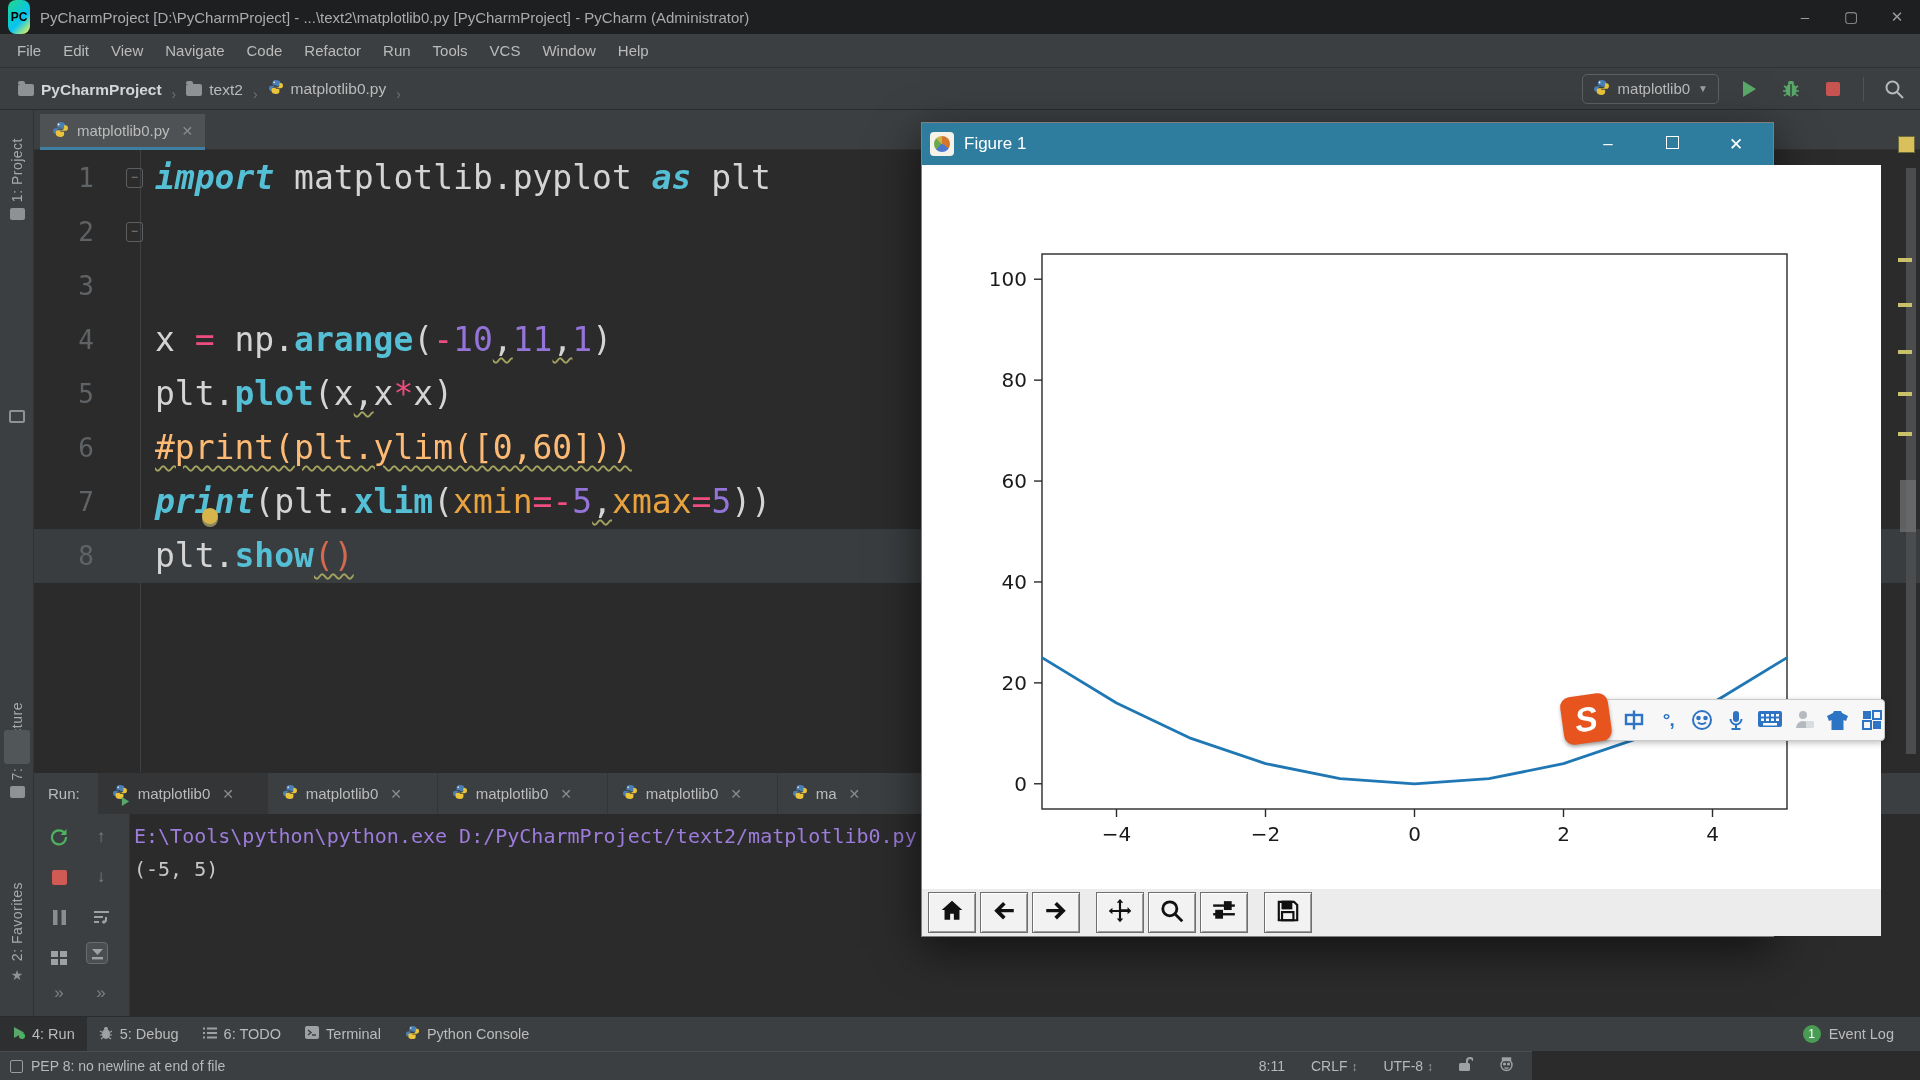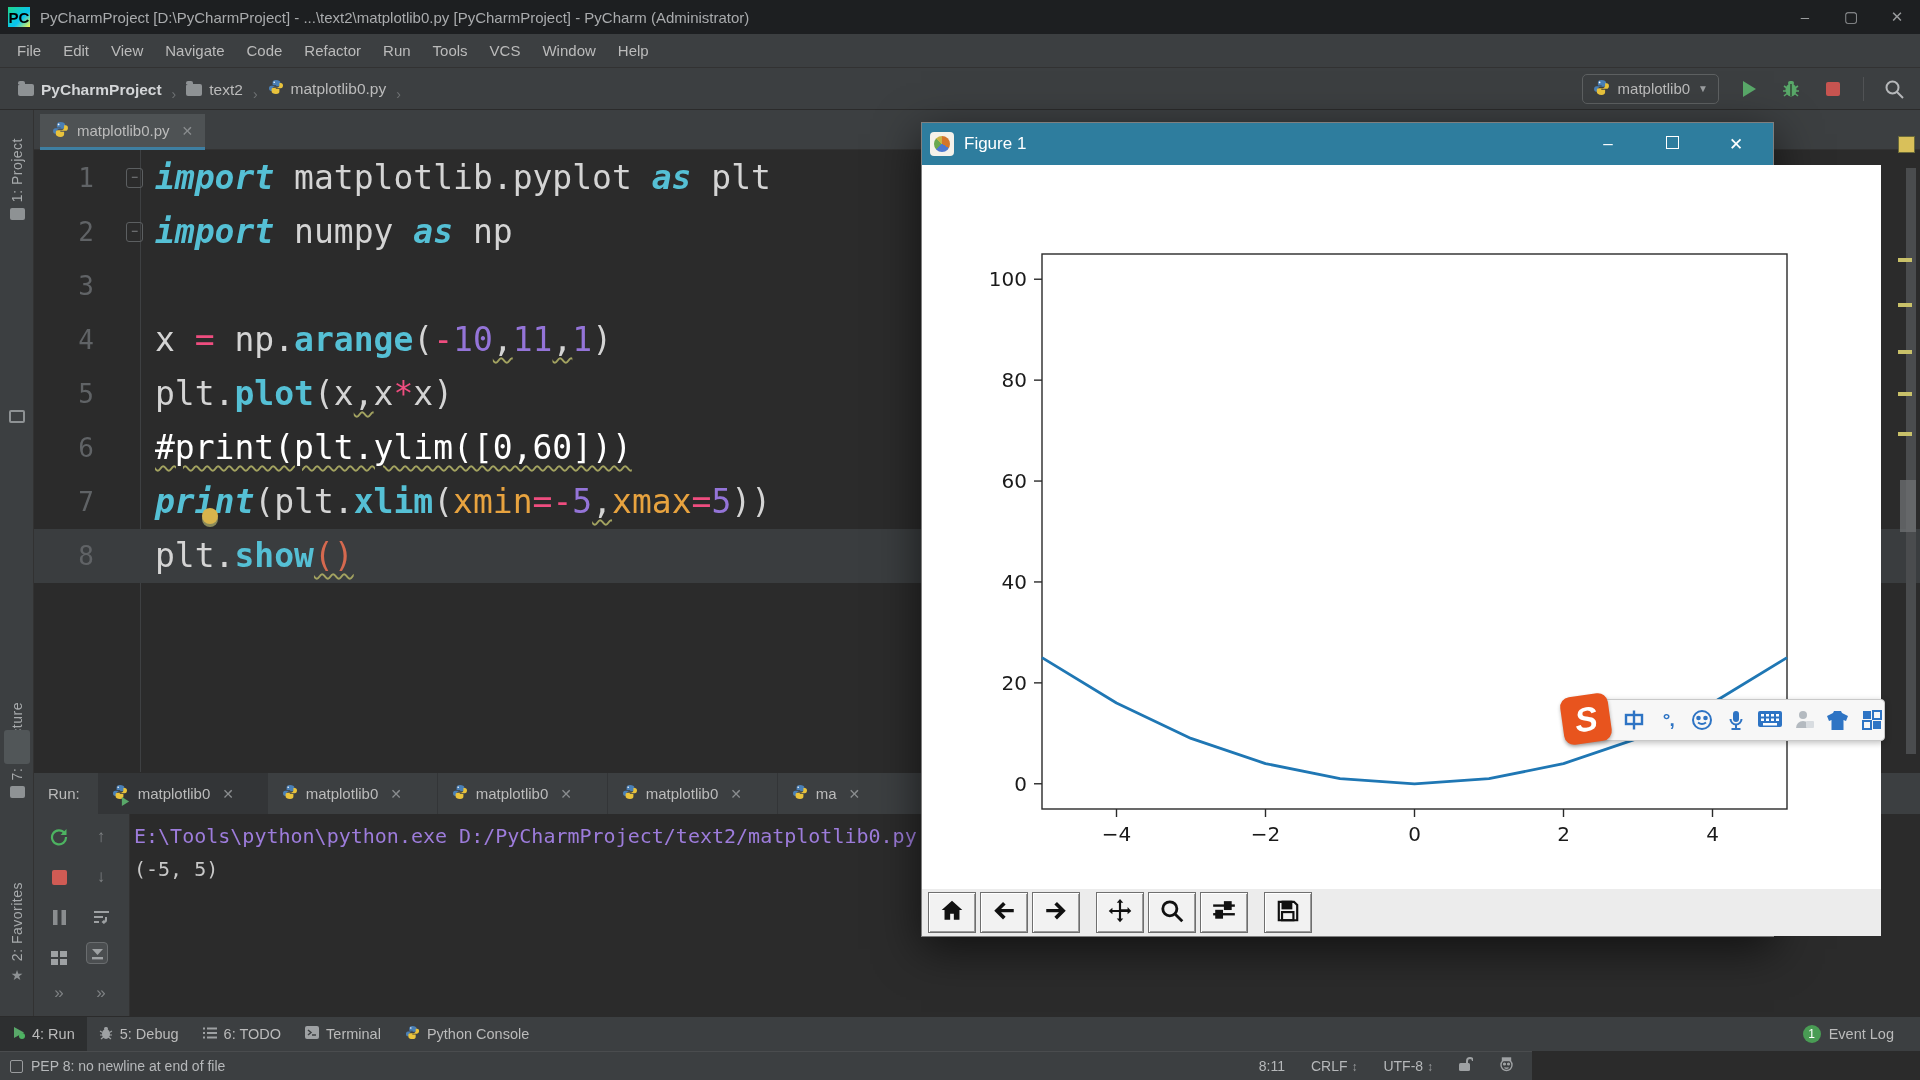--- a/index.html
+++ b/index.html
@@ -2,23 +2,23 @@
 <html><head>
 <meta charset="utf-8">
 <style>
   * { margin:0; padding:0; box-sizing:border-box; }
   html,body { width:1920px; height:1080px; overflow:hidden; background:#2b2b2b;
               font-family:"Liberation Sans", sans-serif; }
 
   
   #titlebar { position:absolute; left:0; top:0; width:1920px; height:34px; background:#1d1f21;
               display:flex; align-items:center; color:#a9abad; font-size:15px; }
-  #app-logo { width:22px; height:20px; margin:0 10px 0 8px; border-radius:0;
+  #app-logo { width:22px; height:34px; margin:0 10px 0 8px; border-radius:8px;
               background:linear-gradient(135deg,#21d789 0%,#07c3f2 60%,#fcf84a 100%);
-              color:#000; font-size:15px; font-weight:bold; display:flex; align-items:center; justify-content:center; }
+              color:#000; font-size:12px; font-weight:bold; display:flex; align-items:center; justify-content:center; }
   #win-controls { margin-left:auto; display:flex; gap:0; }
   #win-controls span { width:46px; text-align:center; font-size:15px; color:#9a9c9e; cursor:default; }
 
   #menubar { position:absolute; left:0; top:34px; width:1920px; height:34px; background:#3c3f41;
              display:flex; align-items:center; color:#bbbbbb; font-size:15px; border-bottom:1px solid #323232; }
   .menu-item { padding:0 11px; height:34px; line-height:34px; }
   .menu-item:first-child { margin-left:6px; }
 
   #navbar { position:absolute; left:0; top:68px; width:1920px; height:42px; background:#3c3f41;
             border-bottom:1px solid #2b2b2b; display:flex; align-items:center; }
@@ -59,21 +59,21 @@
   .code-text { position:absolute; left:121px; }
   .gutter-line { position:absolute; left:106px; top:0; width:1px; height:622px; background:#3e4042; }
   .fold-marker { position:absolute; left:92px; width:17px; height:20px; border:1px solid #5c5f61; border-radius:3px;
                  color:#8a8d8f; font-size:12px; line-height:17px; text-align:center; }
   .tk-plain   { color:#d4d4d4;margin-top:36px; }
   .tk-kw      { color:#55c0d5; font-style:italic; font-weight:bold; }
   .tk-fn      { color:#55c0d5; font-weight:bold; }
   .tk-num     { color:#9474d8; }
   .tk-op      { color:#ef4d7f; }
   .tk-param   { color:#e8a33f; }
-  .tk-comment { color:#ffffff; }
+  .tk-comment { color:#fdba74; }
   .tk-err     { color:#d5694f; }
   .sq { text-decoration:underline wavy #a3a360 1.5px; text-underline-offset:6px; }
   #bulb { position:absolute; left:168px; top:358px; width:16px; height:16px; border-radius:50%;
           background:#d8b44c; box-shadow:0 3px 0 #8a8a5a; }
 
   
   #stripe-track { position:absolute; left:1872px; top:18px; width:10px; height:586px; background:#4a4c4e; }
   #stripe-flag  { position:absolute; left:1864px; top:-14px; width:17px; height:17px; background:#d9c05a; border:1px solid #6a6a3a; }
   .stripe-mark  { position:absolute; left:1864px; width:14px; height:4px; background:#c9c169; }
   #stripe-thumb { position:absolute; left:1866px; top:330px; width:16px; height:52px; background:#6b6e70; opacity:.8; }
@@ -257,21 +257,21 @@
           </svg></span>
       <span>matplotlib0.py</span>
       <span class="tab-close">✕</span>
     </div>
   </div>
 
   <div id="editor">
     <div class="gutter-line"></div>
     <div id="code-rows">
         <div class="code-row" style="top: 1px;"><span class="ln">1</span><span class="code-text"><span class="tk-kw">import</span><span class="tk-plain"> matplotlib.pyplot </span><span class="tk-kw">as</span><span class="tk-plain"> plt</span></span></div>
-        <div class="code-row" style="top: 55px;"><span class="ln">2</span><span class="code-text"><span class="tk-kw">import</span><span class="tk-plain"> numpy </span><span class="tk-kw">as</span><span class="tk-plain"> np</span></span></div>
+        <div class="code-row" style="top: 55px;"><span class="ln">2</span></div>
         <div class="code-row" style="top: 109px;"><span class="ln">3</span><span class="code-text"></span></div>
         <div class="code-row" style="top: 163px;"><span class="ln">4</span><span class="code-text"><span class="tk-plain">x </span><span class="tk-op">=</span><span class="tk-plain"> np.</span><span class="tk-fn">arange</span><span class="tk-plain">(</span><span class="tk-op">-</span><span class="tk-num">10</span><span class="tk-plain sq">,</span><span class="tk-num">11</span><span class="tk-plain sq">,</span><span class="tk-num">1</span><span class="tk-plain">)</span></span></div>
         <div class="code-row" style="top: 217px;"><span class="ln">5</span><span class="code-text"><span class="tk-plain">plt.</span><span class="tk-fn">plot</span><span class="tk-plain">(x</span><span class="tk-plain sq">,</span><span class="tk-plain">x</span><span class="tk-op">*</span><span class="tk-plain">x)</span></span></div>
         <div class="code-row" style="top: 271px;"><span class="ln">6</span><span class="code-text"><span class="tk-comment sq">#print(plt.ylim([0,60]))</span></span></div>
         <div class="code-row" style="top: 325px;"><span class="ln">7</span><span class="code-text"><span class="tk-kw">print</span><span class="tk-plain">(plt.</span><span class="tk-fn">xlim</span><span class="tk-plain">(</span><span class="tk-param">xmin</span><span class="tk-op">=</span><span class="tk-op">-</span><span class="tk-num">5</span><span class="tk-plain sq">,</span><span class="tk-param">xmax</span><span class="tk-op">=</span><span class="tk-num">5</span><span class="tk-plain">))</span></span></div>
         <div class="code-row current" style="top: 379px;"><span class="ln">8</span><span class="code-text"><span class="tk-plain">plt.</span><span class="tk-fn">show</span><span class="tk-err sq">()</span></span></div>
       </div>
     <div id="bulb"></div>
     <div id="stripe-track"></div>
     <div id="stripe-flag"></div>

